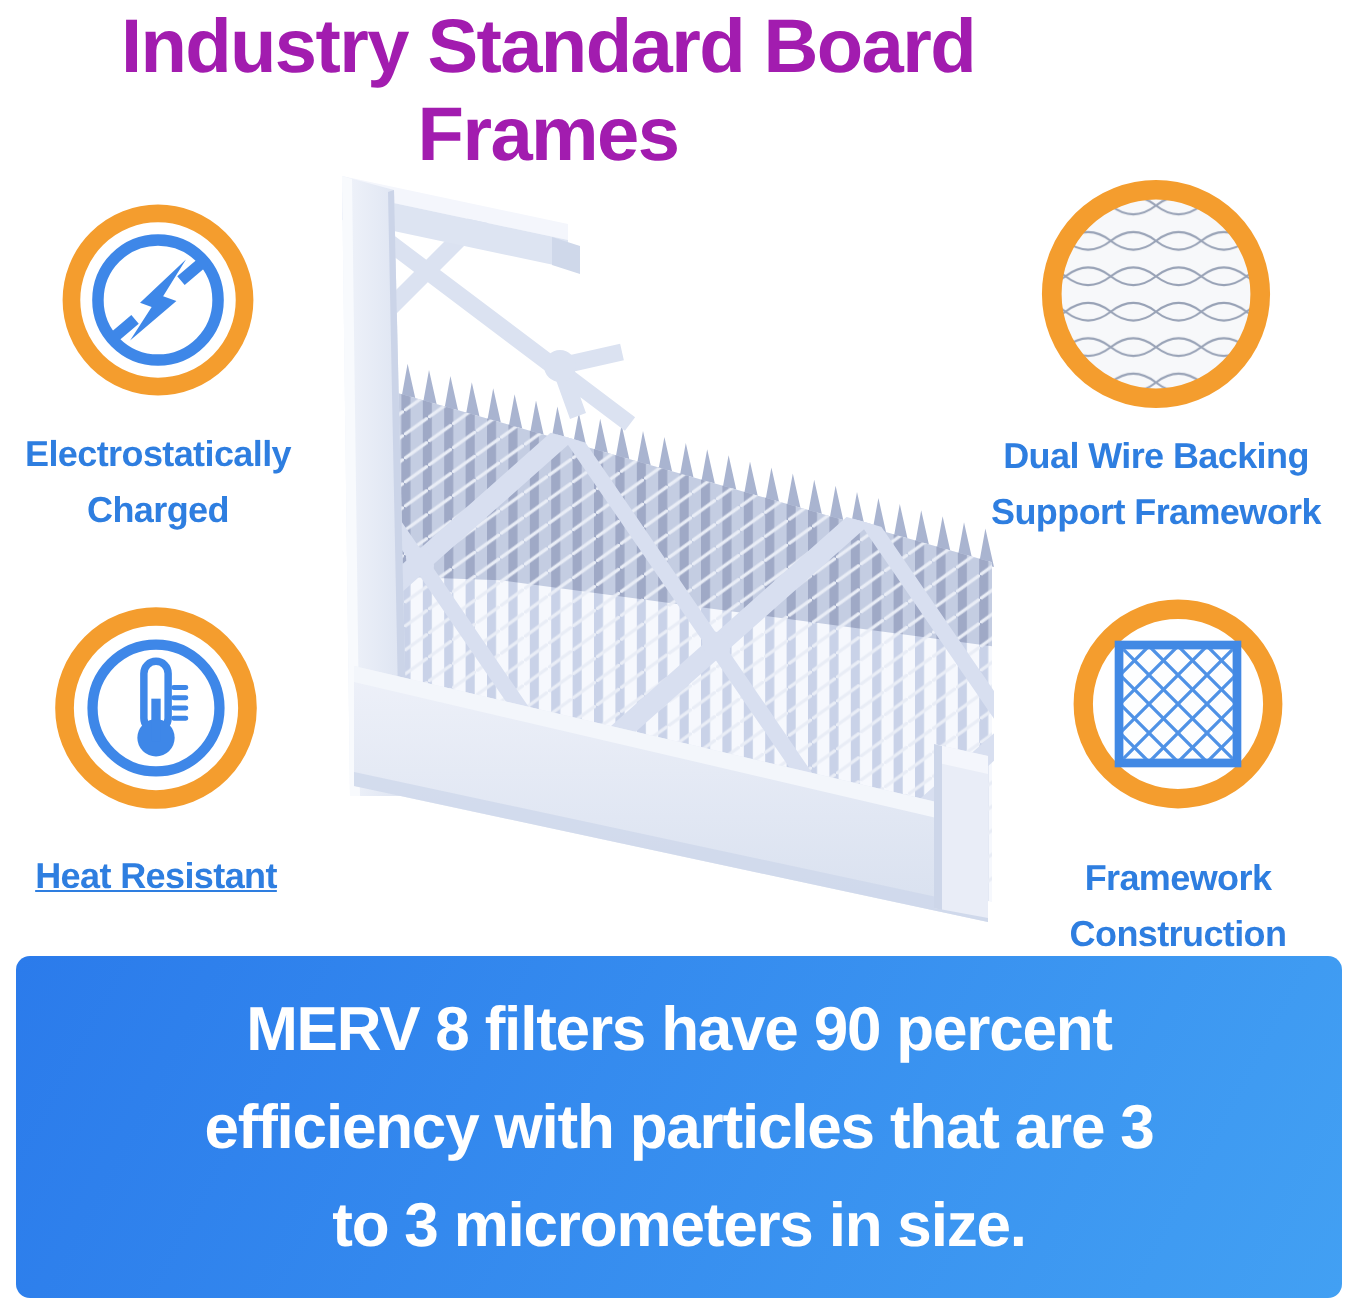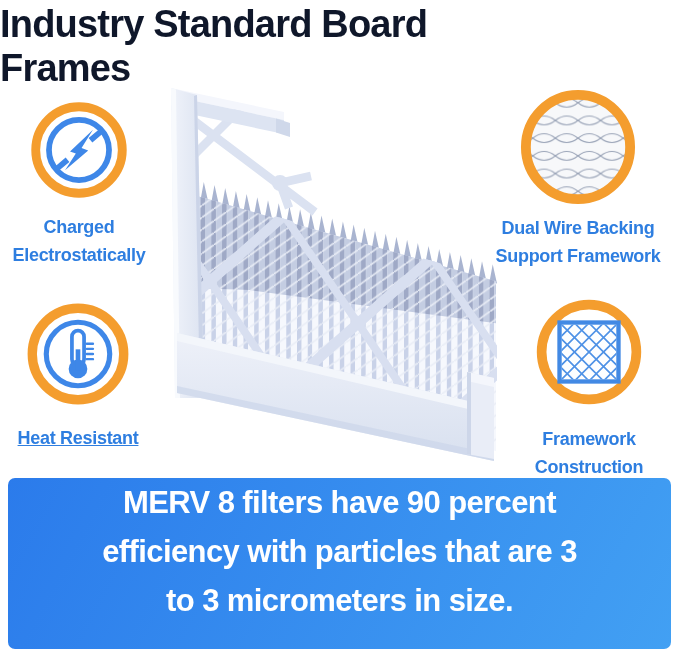--- a/index.html
+++ b/index.html
@@ -1,37 +1,37 @@
 <!DOCTYPE html>
 <html><head>
 <meta charset="utf-8">
 <style>
   html,body{margin:0;padding:0;}
   body{width:679px;height:657px;background:#ffffff;font-family:"Liberation Sans",sans-serif;overflow:hidden;}
   .stage{position:relative;width:679px;height:657px;background:#fff;}
 
-  .title{position:absolute;top:2px;left:0;width:548px;text-align:left;
-         font-size:38px;font-weight:700;letter-spacing:-0.8px;color:#0f172a;margin:0;line-height:44px;}
+  .title{position:absolute;top:2px;left:0;width:548px;text-align:center;
+         font-size:38px;font-weight:700;letter-spacing:-0.8px;color:#a21caf;margin:0;line-height:44px;}
 
   .feature{position:absolute;display:flex;flex-direction:column;align-items:center;}
   .feature .icon-wrap{display:block;}
   .feature .label{margin-top:10px;text-align:center;color:#2E7EE0;font-weight:700;
                   font-size:18px;line-height:28px;letter-spacing:-0.3px;}
   .f1{left:-6px;top:97px;width:170px;}
   .f2{left:488px;top:88px;width:180px;}
   .f3{left:-7px;top:298px;width:170px;}
   .f3 .label{margin-top:14px;text-decoration:underline;}
   .f4{left:499px;top:294px;width:180px;}
   .f4 .label{margin-top:15px;}
 
   .product{position:absolute;left:163px;top:60px;width:345px;height:420px;margin:0;}
 
   .banner{position:absolute;left:8px;top:478px;width:663px;height:171px;border-radius:7px;
           background:linear-gradient(118deg,#2B7BEB 0%,#42A0F3 100%);
-          display:flex;flex-direction:column;justify-content:flex-start;align-items:center;}
+          display:flex;flex-direction:column;justify-content:center;align-items:center;}
   .banner .bline{color:#ffffff;font-weight:700;font-size:31px;line-height:49px;
                  letter-spacing:-0.6px;text-align:center;white-space:nowrap;}
 </style>
 </head>
 <body>
 
 <div class="stage">
 
   <h1 class="title">Industry Standard Board Frames</h1>
 
@@ -110,22 +110,22 @@
   </figure>
 
   <div class="feature f1">
     <svg class="icon-wrap" width="106" height="106" viewBox="-60 -60 120 120">
       <circle r="49" fill="#ffffff" stroke="#F49D2E" stroke-width="10"></circle>
       <circle r="34" fill="none" stroke="#3E87E8" stroke-width="6.5"></circle>
       <path d="M13,-11 L26,-22 M-26,22 L-13,11" stroke="#3E87E8" stroke-width="6.5" fill="none"></path>
       <polygon points="7,-27 -9,5 -2,5 -7,27 10,-3 2,-3" fill="#3E87E8" transform="rotate(20)"></polygon>
     </svg>
     <div class="label">
+      <div>Electrostatically</div>
       <div>Charged</div>
-      <div>Electrostatically</div>
     </div>
   </div>
 
   <div class="feature f2">
     <svg class="icon-wrap" width="118" height="118" viewBox="-60 -60 120 120">
       <defs>
         <pattern id="pMesh" width="46" height="36" patternUnits="userSpaceOnUse">
           <g stroke="#98a2b6" stroke-width="1.1" fill="none">
             <path d="M0,9 Q11.5,0 23,9 T46,9"></path>
             <path d="M0,9 Q11.5,18 23,9 T46,9"></path>

